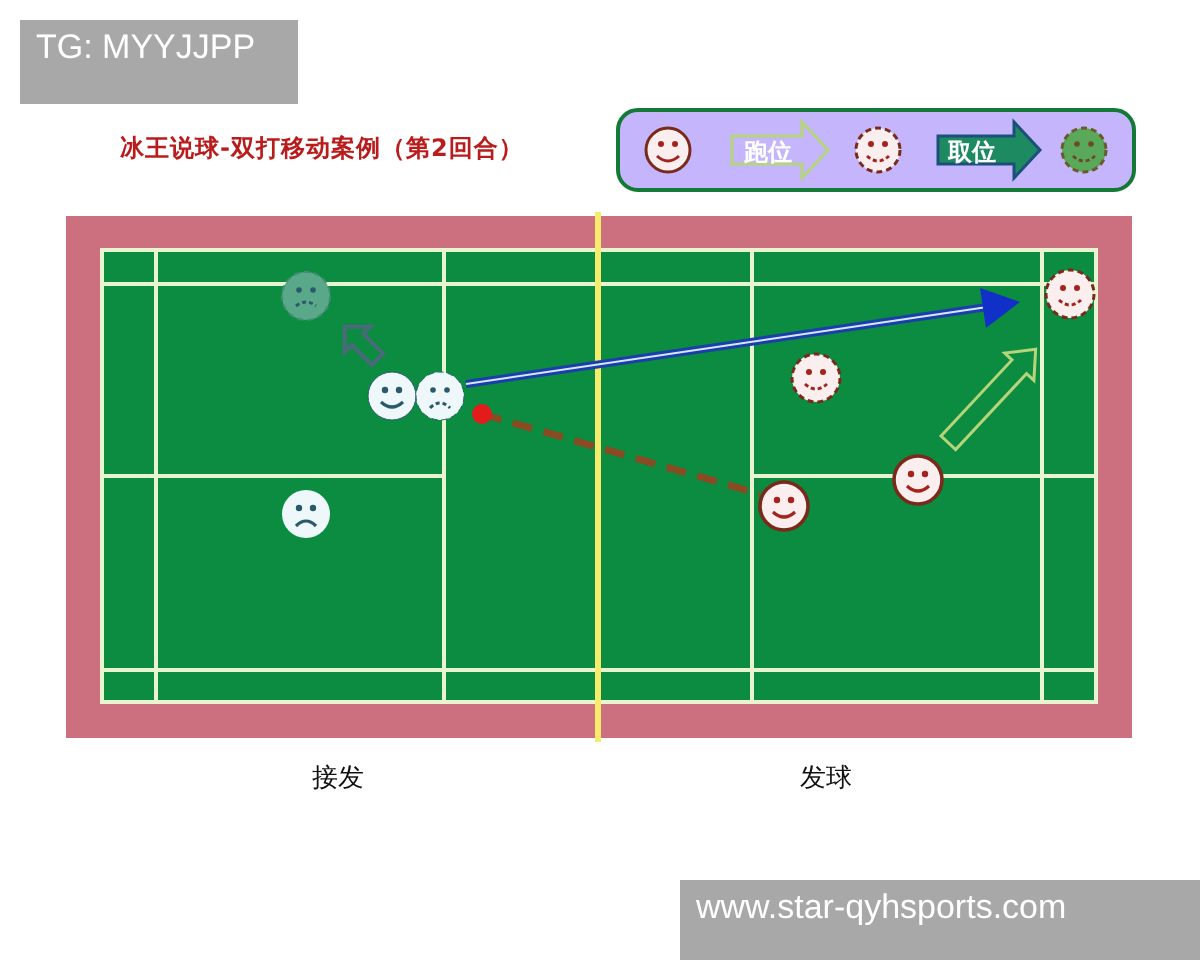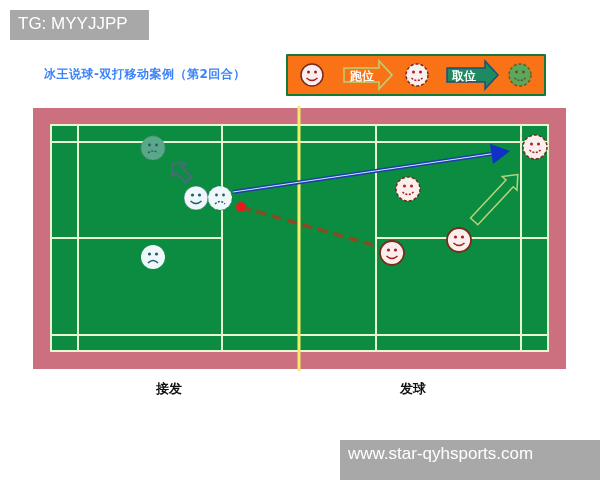--- a/index.html
+++ b/index.html
@@ -5,33 +5,33 @@
   html, body { margin: 0; padding: 0; }
   body {
     width: 600px; height: 480px; position: relative; overflow: hidden;
     background: #ffffff; font-family: "DejaVu Sans", sans-serif;
   }
   .wm {
     position: absolute; background: #a8a8a8; color: #ffffff;
     font-family: "Liberation Sans", sans-serif; font-size: 16px;
     padding: 0 8px; line-height: 28px; white-space: nowrap;
   }
-  .wm-top { left: 10px; top: 10px; width: 123px; height: 30px; font-size: 17px; }
+  .wm-top { left: 10px; top: 10px; width: 123px; height: 42px; font-size: 17px; }
   .wm-bottom { left: 340px; top: 440px; width: 244px; height: 44px; font-size: 17px; }
   .title {
-    position: absolute; left: 44px; top: 66px; font-size: 12px; font-weight: bold;
-    color: #3b82f6; letter-spacing: 0.5px; white-space: nowrap;
+    position: absolute; left: 60px; top: 66px; font-size: 12px; font-weight: bold;
+    color: #b91c1c; letter-spacing: 0.5px; white-space: nowrap;
   }
   .legend {
-    position: absolute; left: 286px; top: 54px; width: 260px; height: 42px;
-    background: #f97316; border: 2px solid #127a36; border-radius: 1px; box-sizing: border-box;
+    position: absolute; left: 308px; top: 54px; width: 260px; height: 42px;
+    background: #c4b5fd; border: 2px solid #127a36; border-radius: 11px; box-sizing: border-box;
   }
   .court-wrap { position: absolute; left: 0; top: 0; }
   .side-label {
-    position: absolute; top: 380px; font-size: 13px; font-weight: bold; color: #111;
+    position: absolute; top: 380px; font-size: 13px; font-weight: normal; color: #111;
   }
   .label-left { left: 156px; }
   .label-right { left: 400px; }
   svg text { font-family: "DejaVu Sans", sans-serif; }
 </style>
 </head>
 <body>
 
 <div class="wm wm-top">TG: MYYJJPP</div>
 

